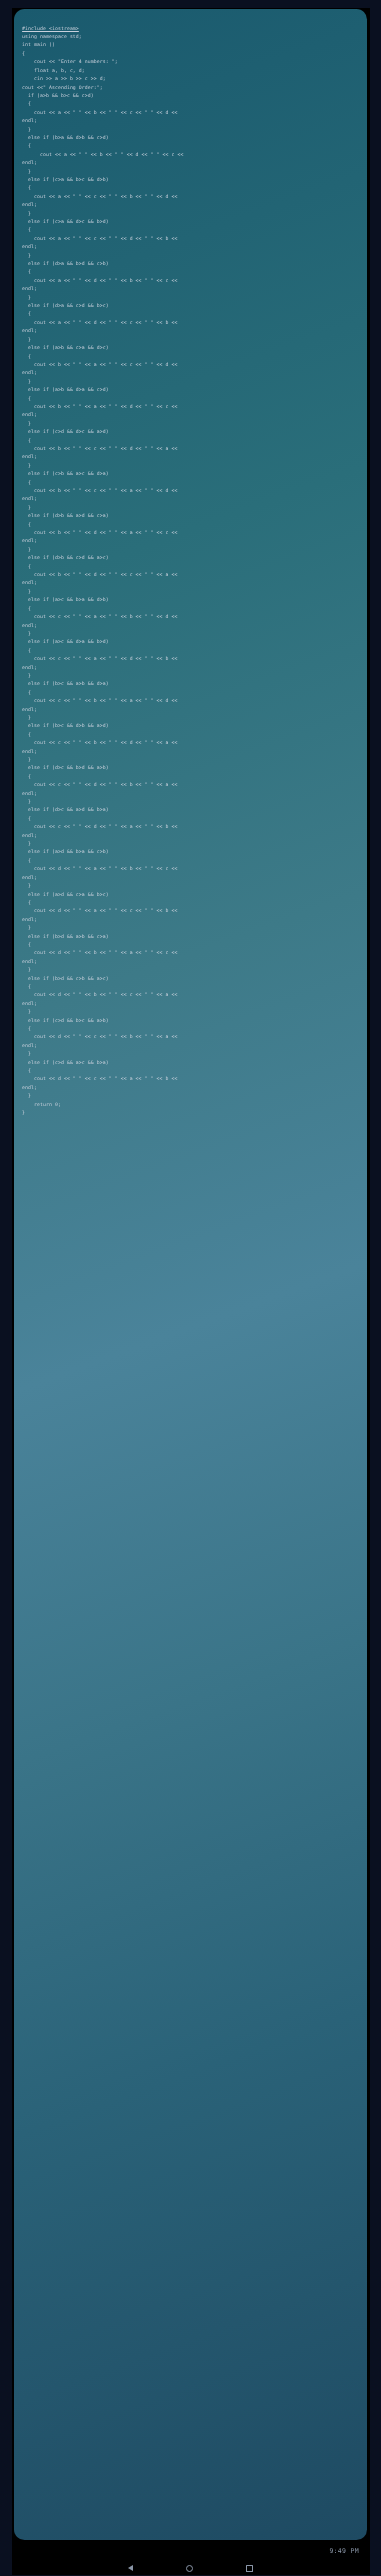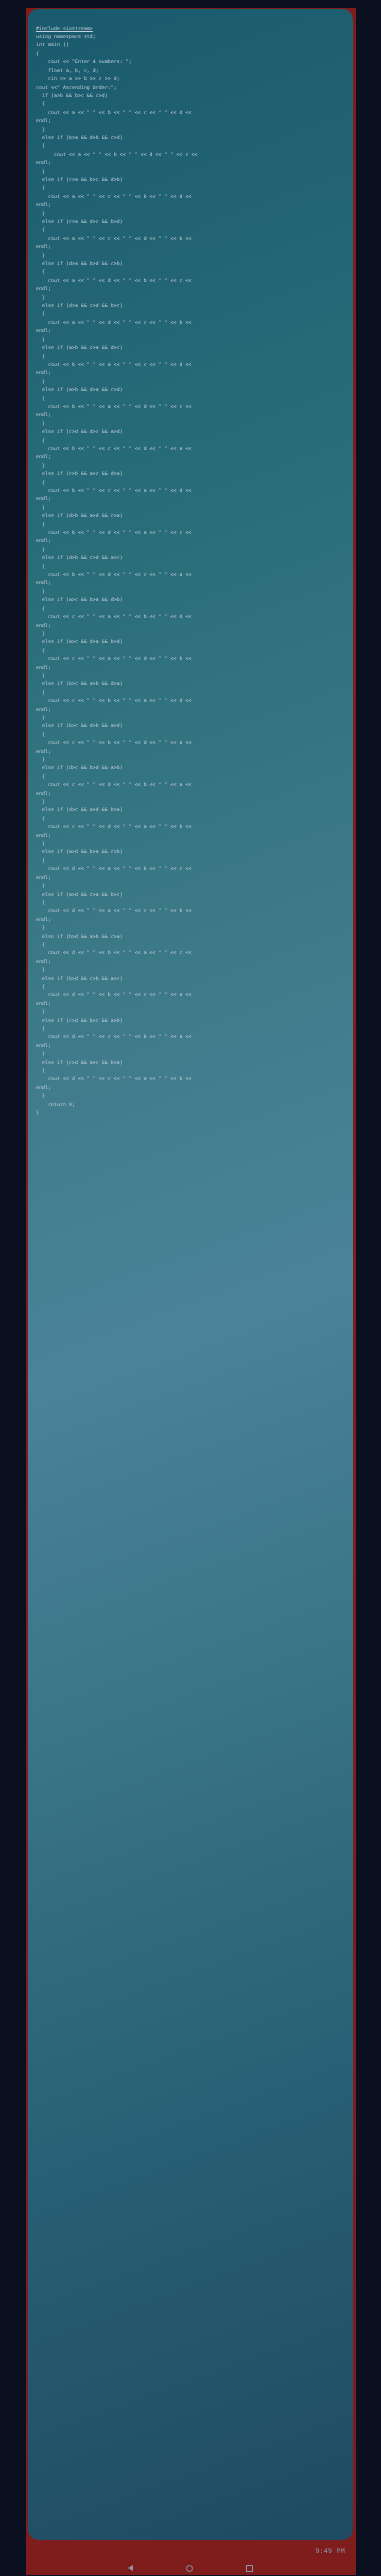--- a/index.html
+++ b/index.html
@@ -1,17 +1,17 @@
 <!DOCTYPE html>
 <html style="font-size:9.4px"><head>
 <meta charset="utf-8">
 <style>
 *{margin:0;padding:0;box-sizing:border-box}
 body{background:#0a1020;font-family:Menlo,Consolas,monospace;font-size:4.8px;color:#c8d0dc}
-.phone{width:330px;margin:0 auto;background:#7f1d1d;position:relative}
+.phone{width:358px;margin:0 auto;background:#000000;position:relative}
 .header{height:8.2px;background:#0a1020}
 .panel{margin:1.2px 2.4px 0;background:linear-gradient(160deg,#1a5a6e 0%,#2a6e7a 22%,#3d7a88 38%,#4a839a 52%,#3a7488 66%,#2a6278 80%,#1e4a62 100%);border-radius:10.6px;padding:15.3px 8.2px 10.6px;min-height:2531px}
 .line{white-space:pre;line-height:8.4px;letter-spacing:0.1px}
 .ind0{padding-left:0}
 .u{text-decoration:underline}
 .footer{height:21px;display:flex;align-items:center;justify-content:flex-end;padding-right:10.6px;color:#8a96a8;font-size:6.5px;letter-spacing:0.3px}
 .navbar{height:14px;display:flex;justify-content:center;gap:53px;align-items:center}
 .tri{width:0;height:0;border-top:3.5px solid transparent;border-bottom:3.5px solid transparent;border-right:5.9px solid #8a96a8}
 .circ{width:7px;height:7px;border:0.9px solid #8a96a8;border-radius:50%}
 .sq{width:6.5px;height:6.5px;border:0.9px solid #8a96a8;border-radius:0.6px}

